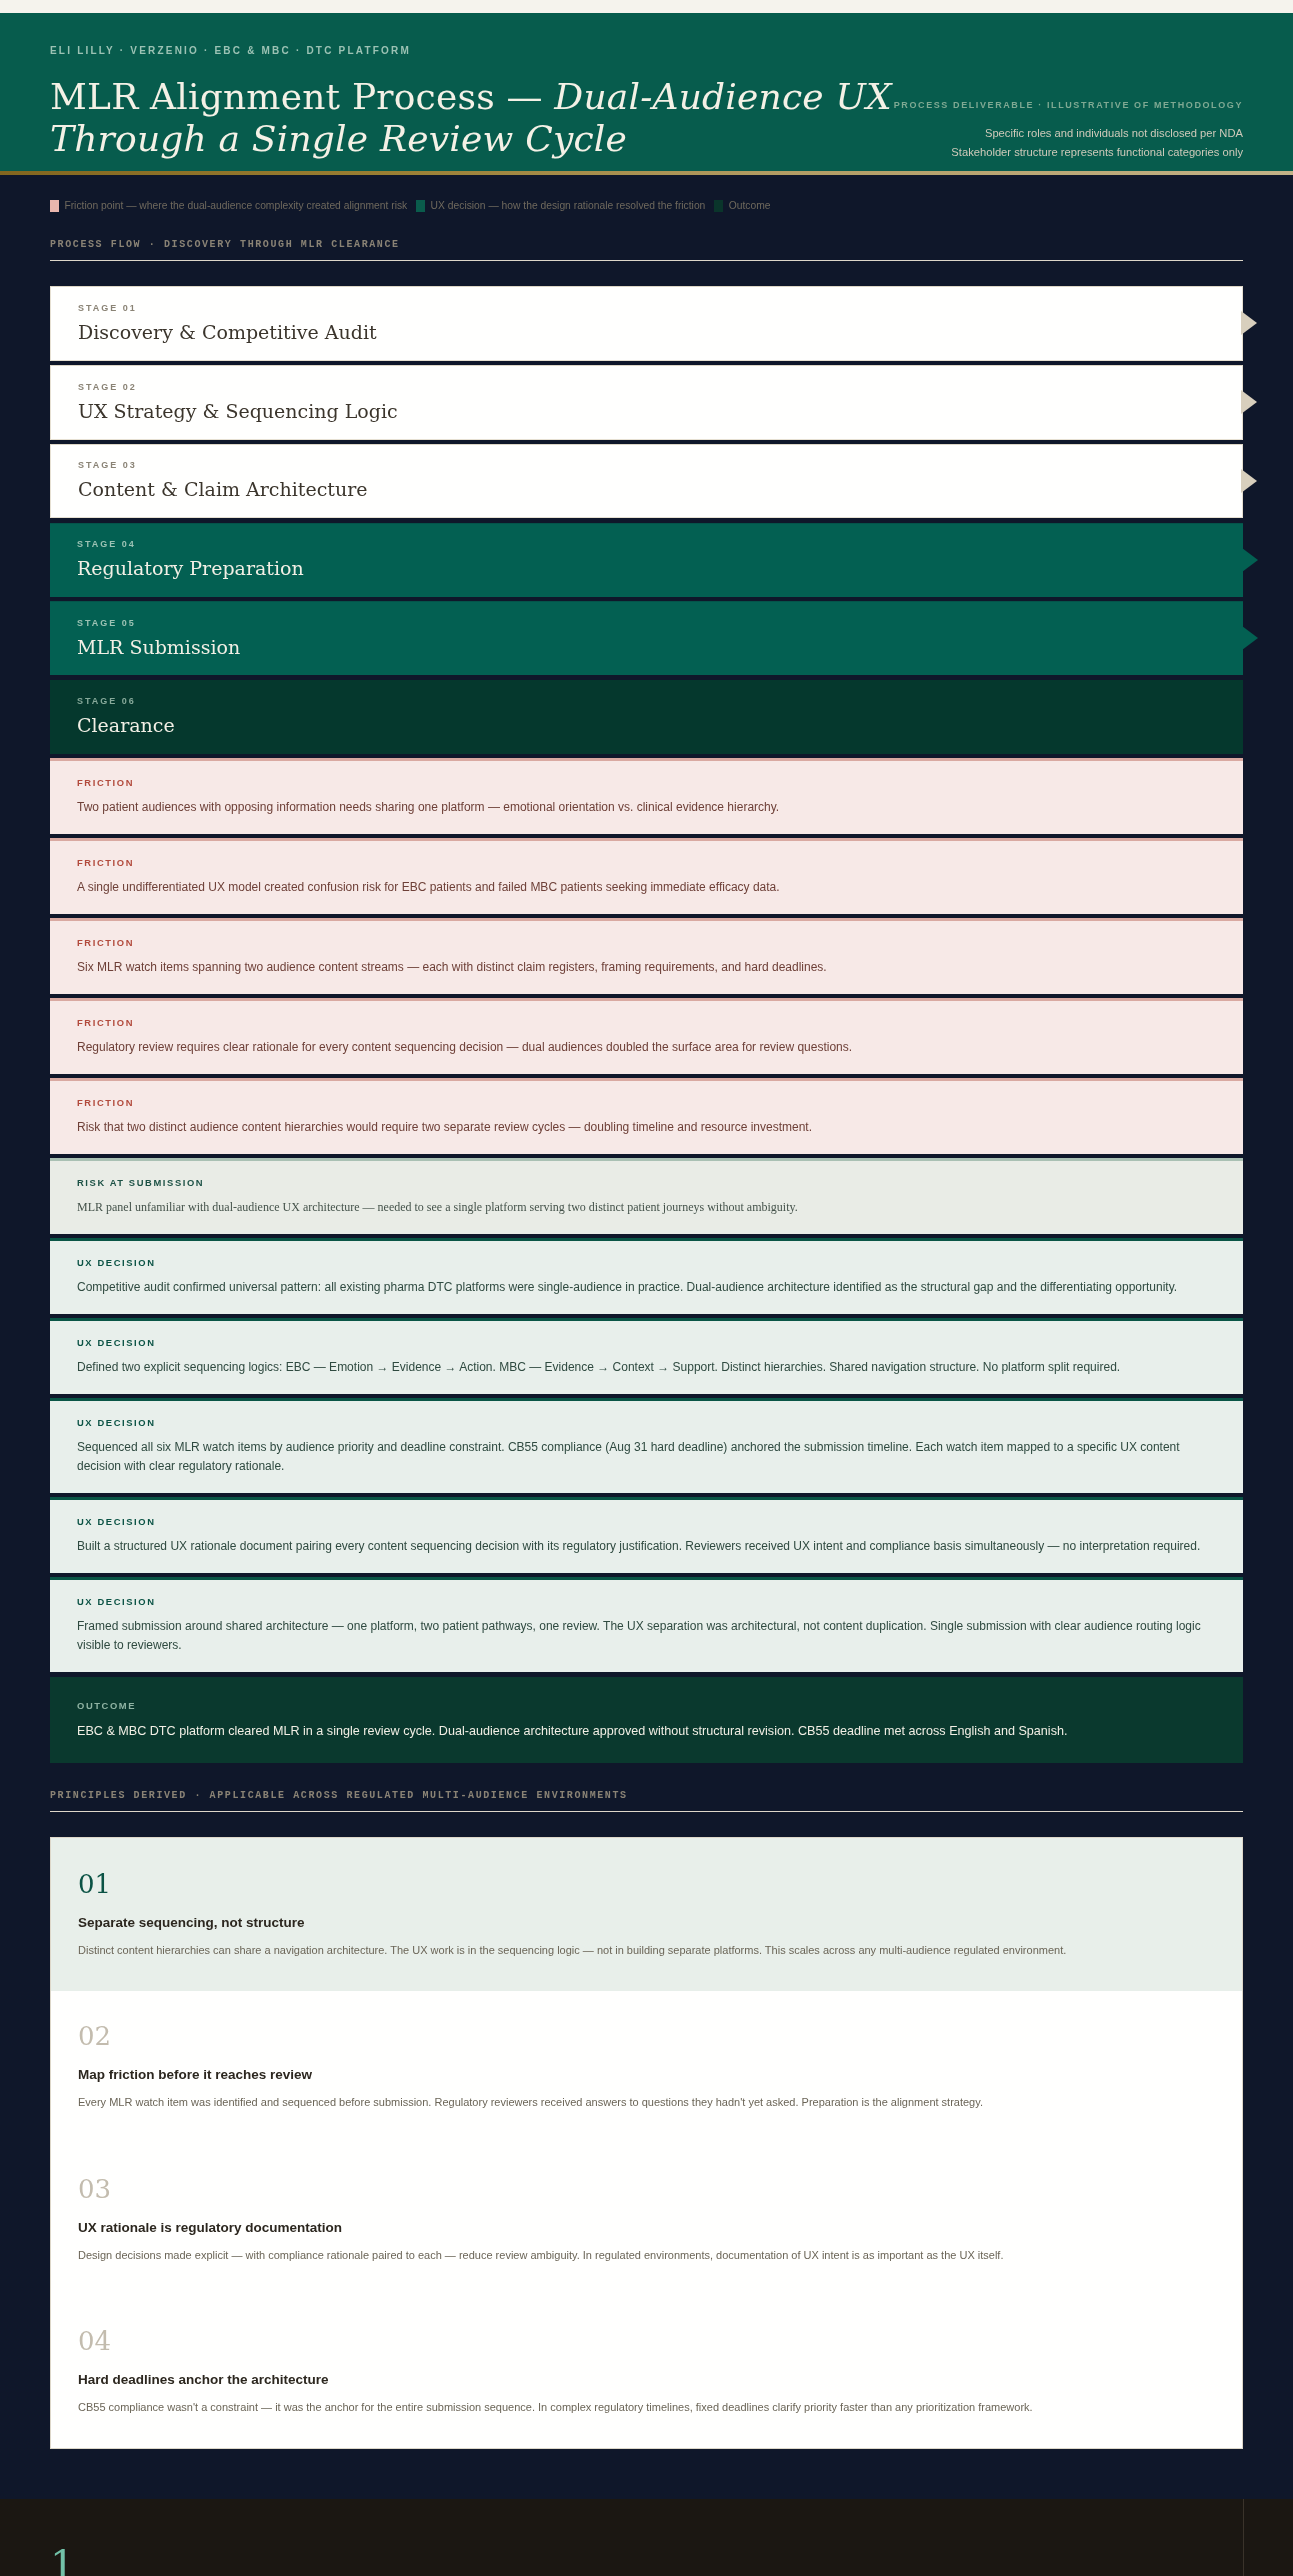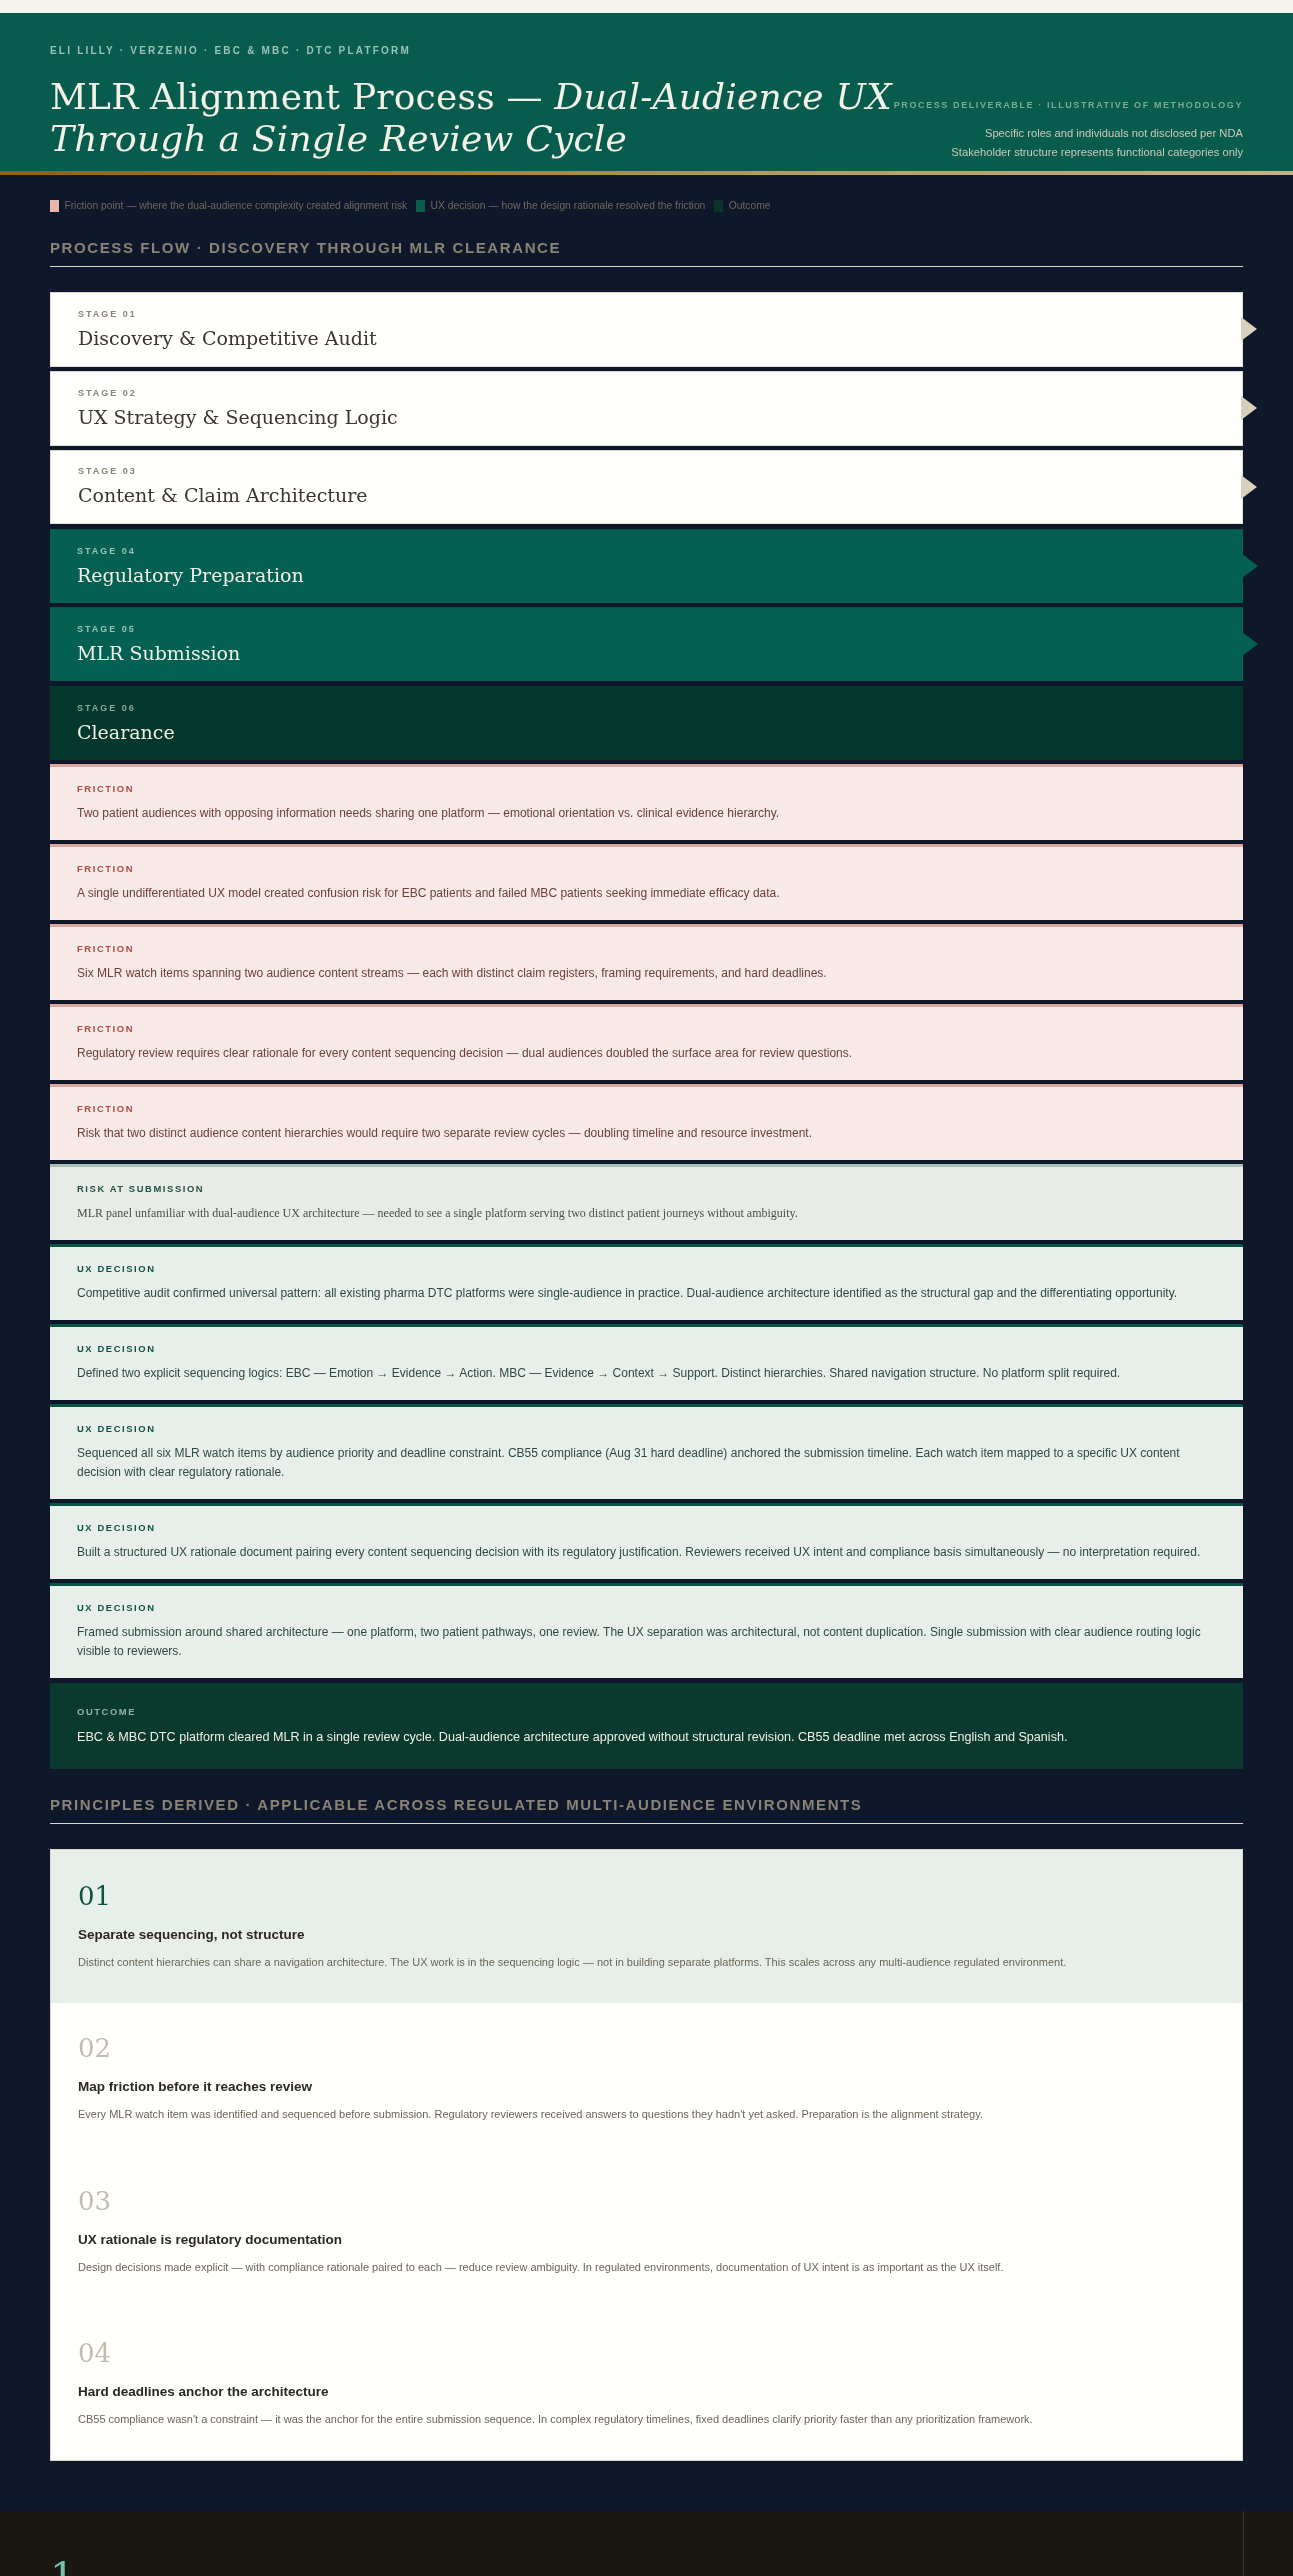--- a/index.html
+++ b/index.html
@@ -23,29 +23,29 @@
   .main { padding:0 50px; }
 
   .legend { display:flex; flex-wrap:wrap; gap:3.6px 9px; margin-top:29px; align-items:center;text-align:center; }
   .legend-item { display:flex; align-items:center; gap:5.4px; }
   .swatch { width:9px; height:11.7px; display:inline-block; flex-shrink:0; }
   .swatch-friction { background:#e9b6ae; }
   .swatch-ux { background:#0a5c4c; }
   .swatch-outcome { background:#0a352b; }
   .legend-label { font-size:10.3px; color:#6f695d; }
 
-  .section-label { font-size:15px; letter-spacing:1.6px; color:#8a8375; font-weight:bold; text-transform:uppercase; margin-top:27px; }
+  .section-label { font-size:10px; letter-spacing:1.6px; color:#8a8375; font-weight:bold; text-transform:uppercase; margin-top:27px;font-family:Liberation Mono, monospace; }
   .section-rule { border:none; border-top:0.9px solid #ddd7c9; margin-top:10.8px; }
 
   
   .flow { margin-top:25px; display:flex; flex-direction:column; gap:4.5px; }
   .card { position:relative; padding:15.3px 27px 17px 27px; }
 
   .stage { background:#fffffe; border:0.9px solid #e6e0d2; border-top:1.8px solid #ddd6c6; min-height:74px;
-           display:flex; flex-direction:column; justify-content:center; }
+           display:flex; flex-direction:column; justify-content:flex-start; }
   .stage-num { font-size:9px; letter-spacing:2px; color:#8a8375; font-weight:bold; text-transform:uppercase; }
   .stage-title { font-family:"DejaVu Serif", serif; font-weight:normal; font-size:19px; color:#3b352c; margin-top:8px; }
   .stage-arrow { position:absolute; right:-15.3px; top:50%; margin-top:-12.6px; width:0; height:0;
                  border-top:12.6px solid transparent; border-bottom:12.6px solid transparent; border-left:16px solid #d8cfbd; }
   .stage--green { background:#036052; border:none; border-top:1.8px solid #04544a; }
   .stage--green .stage-num { color:#9cc2b4; }
   .stage--green .stage-title { color:#f2efe5; }
   .stage--green .stage-arrow { border-left-color:#036052; }
   .stage--dark { background:#05382d; border:none; border-top:1.8px solid #05382d; }
   .stage--dark .stage-num { color:#87a99a; }

